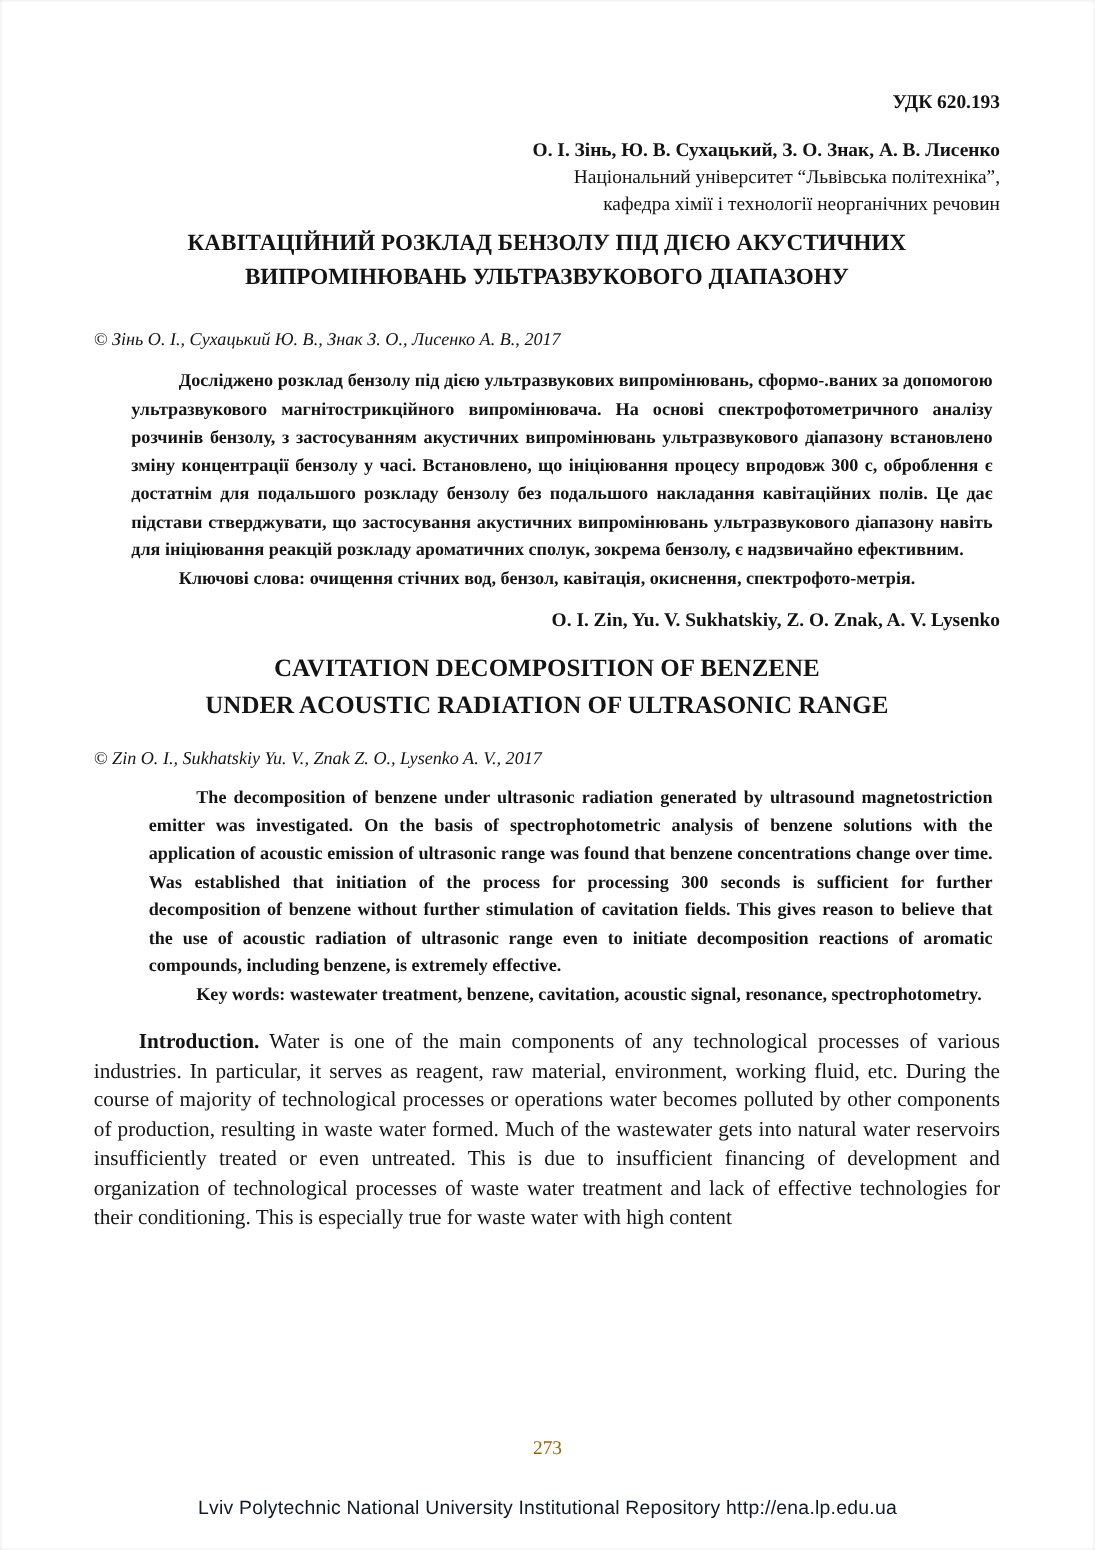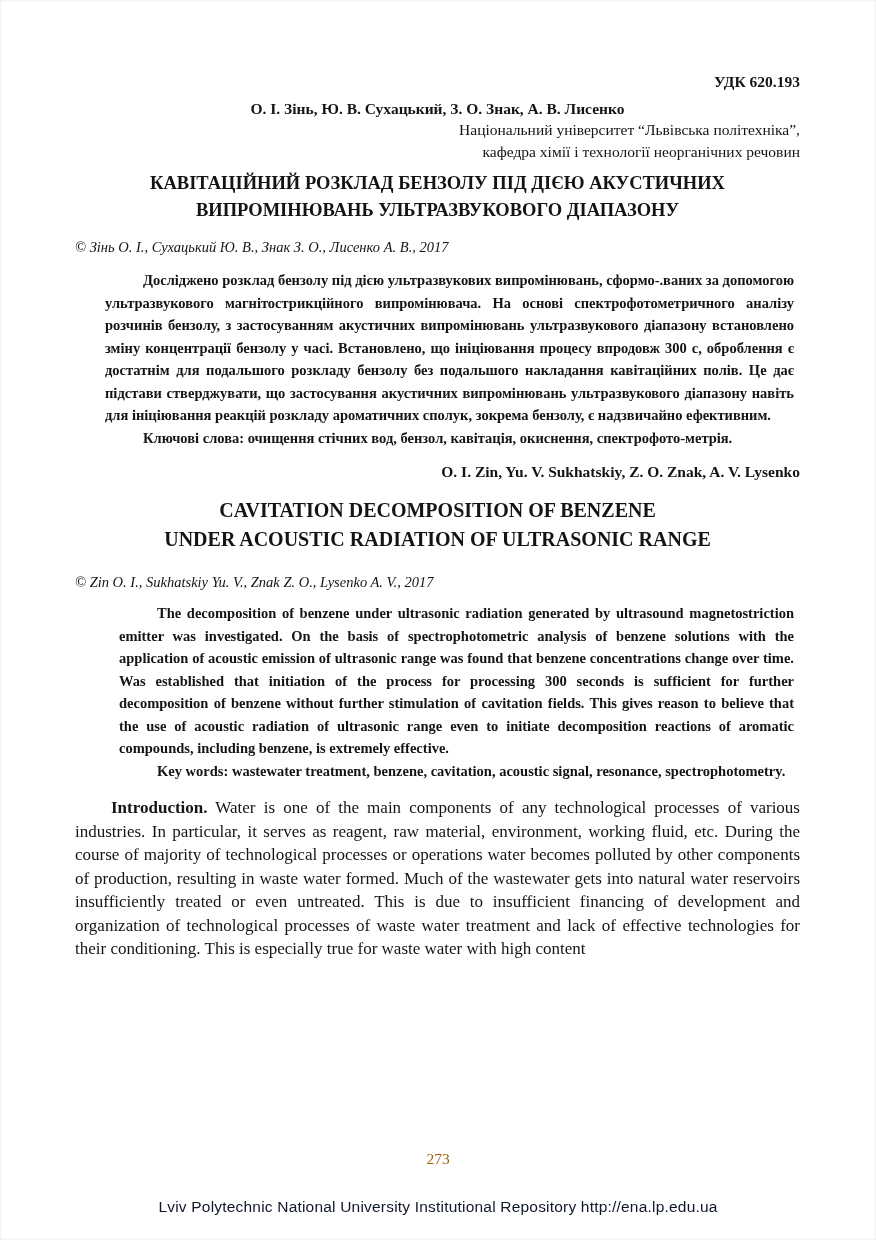--- a/index.html
+++ b/index.html
@@ -19,43 +19,43 @@
   }
 
   .udc {
     text-align: right;
     font-weight: bold;
     font-size: 15.5px;
     line-height: 20px;
   }
 
   .authors-uk {
-    margin-top: 6px;
-    text-align: center;
+    margin-top: 18px;
+    text-align: right;
     font-weight: bold;
     font-size: 15.5px;
     line-height: 21px;
   }
 
   .affiliation {
     text-align: right;
     font-size: 15.5px;
     line-height: 22px;
   }
 
   .title-uk {
     margin-top: 7px;
     text-align: center;
     font-weight: bold;
     font-size: 18.5px;
     line-height: 27px;
   }
 
   .copyright {
-    margin-top: 13px;
+    margin-top: 26px;
     font-style: italic;
     font-size: 14.5px;
     line-height: 20px;
   }
 
   .abstract {
     margin: 12px 6px 0 30px;
     font-weight: bold;
     font-size: 14.5px;
     line-height: 22.5px;

